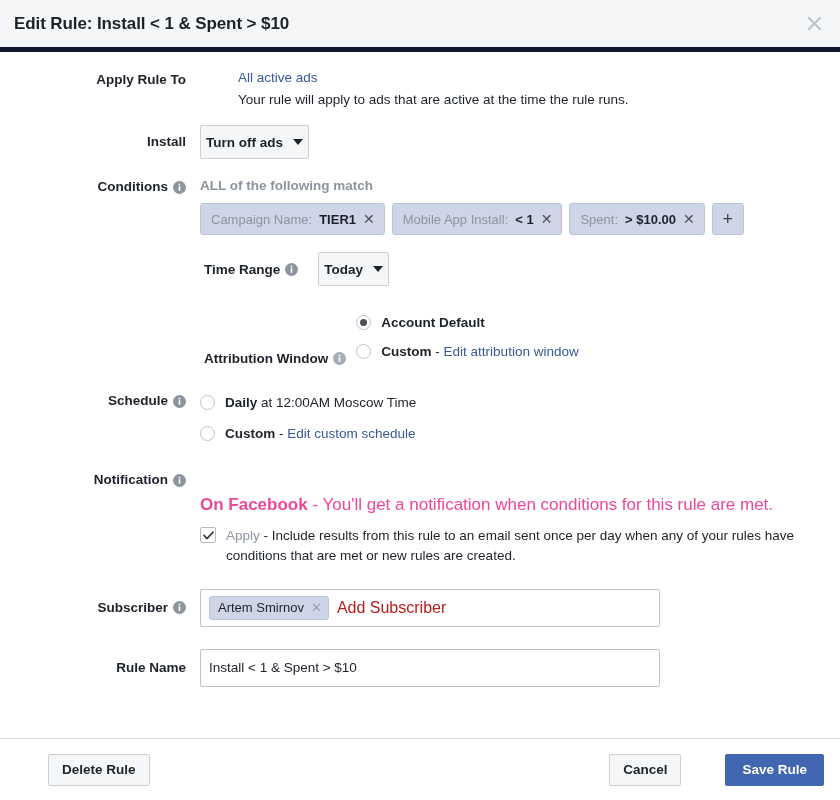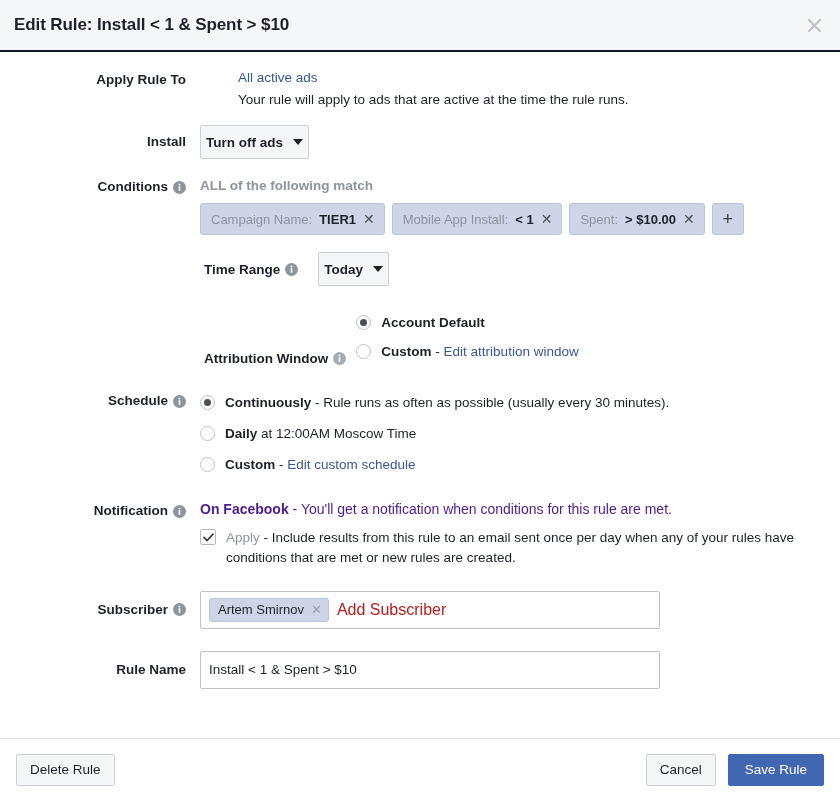--- a/index.html
+++ b/index.html
@@ -12,21 +12,21 @@
     color: #1c1e21;
     overflow: hidden;
   }
 
   
   .dialog { width:840px; height:800px; display:flex; flex-direction:column; background:#fff; }
 
   .titlebar {
     height: 52px; flex:0 0 52px;
     background:#f5f6f7;
-    border-bottom:2px solid #0f172a;
+    border-bottom:5px solid #0f172a;
     display:flex; align-items:center;
     padding: 0 8px 0 14px;
     position:relative;
   }
   .titlebar .title {
     font-size: 17px; font-weight:bold; color:#1d2129; letter-spacing:-0.1px;
   }
   .close-btn {
     position:absolute; right:14px; top:50%; transform:translateY(-50%);
     width:24px; height:24px; cursor:pointer;
@@ -120,21 +120,21 @@
 
   
   .r-sched { margin-top:21px; }
   .r-sched .lbl { height:28px; }
   .sched-opts { margin-top:0; }
   .sched-opts .opt { height:31px; }
 
   
   .r-notif { margin-top:21px; }
   .r-notif .lbl { height:20px; }
-  .notif-line { font-size:14px; color:#4c1d95; }
+  .notif-line { font-size:17px; color:#ec4899;margin-top:25px; }
   .notif-line b { font-weight:bold; }
   .chk-row { display:flex; align-items:flex-start; gap:10px; margin-top:11px; }
   .checkbox {
     width:16px; height:16px; flex:0 0 16px; margin-top:1px;
     border:1px solid #b7bbc0; border-radius:2px; background:#fff;
     display:flex; align-items:center; justify-content:center; cursor:pointer;
   }
   .checkbox svg { display:block; }
   .chk-txt { font-size:13.5px; color:#1d2129; line-height:1.47; max-width:620px; }
   .chk-txt .em { color:#8d949e; }
@@ -164,23 +164,23 @@
   
   .footer {
     flex:0 0 62px; height:62px;
     border-top:1px solid #dddfe2;
     display:flex; align-items:center; justify-content:space-between;
     padding:0 16px;
   }
   .f-right { display:flex; align-items:center; gap:12px; }
   .btn {
     height:32px; padding:0 13px; border-radius:2px;
-    font-size:13.5px; font-weight:normal; cursor:pointer;
+    font-size:13.5px; font-weight:bold; cursor:pointer;
     display:inline-flex; align-items:center; justify-content:center;
-    border:1px solid #ccd0d5; background:#f5f6f7; color:#1d2129;
+    border:1px solid #ccd0d5; background:#f5f6f7; color:#1d2129;margin-left:32px;
   }
   .btn-primary { background:#4267b2; border-color:#4267b2; color:#fff; padding:0 16px; }
 </style>
 </head>
 <body>
 
 <div class="dialog">
 
   <div class="titlebar">
     <div class="title">Edit Rule: Install &lt; 1 &amp; Spent &gt; $10</div>
@@ -303,26 +303,20 @@
         <span class="info-icon">
           <svg width="13" height="13" viewBox="0 0 13 13" aria-hidden="true">
             <circle cx="6.5" cy="6.5" r="6.5" fill="#8d949e"></circle>
             <rect x="5.7" y="5.2" width="1.6" height="4.6" fill="#fff"></rect>
             <rect x="5.7" y="2.7" width="1.6" height="1.7" fill="#fff"></rect>
           </svg>
         </span>
       </div>
       <div class="fld sched-opts">
         <div class="opt">
-          <span class="radio on"></span>
-          <span class="opt-txt">
-            <b>Continuously</b><span> - Rule runs as often as possible (usually every 30 minutes).</span>
-          </span>
-        </div>
-        <div class="opt">
           <span class="radio"></span>
           <span class="opt-txt">
             <b>Daily</b><span> at 12:00AM Moscow Time</span>
           </span>
         </div>
         <div class="opt">
           <span class="radio"></span>
           <span class="opt-txt">
             <b>Custom</b><span> - </span><a class="link">Edit custom schedule</a>
           </span>

